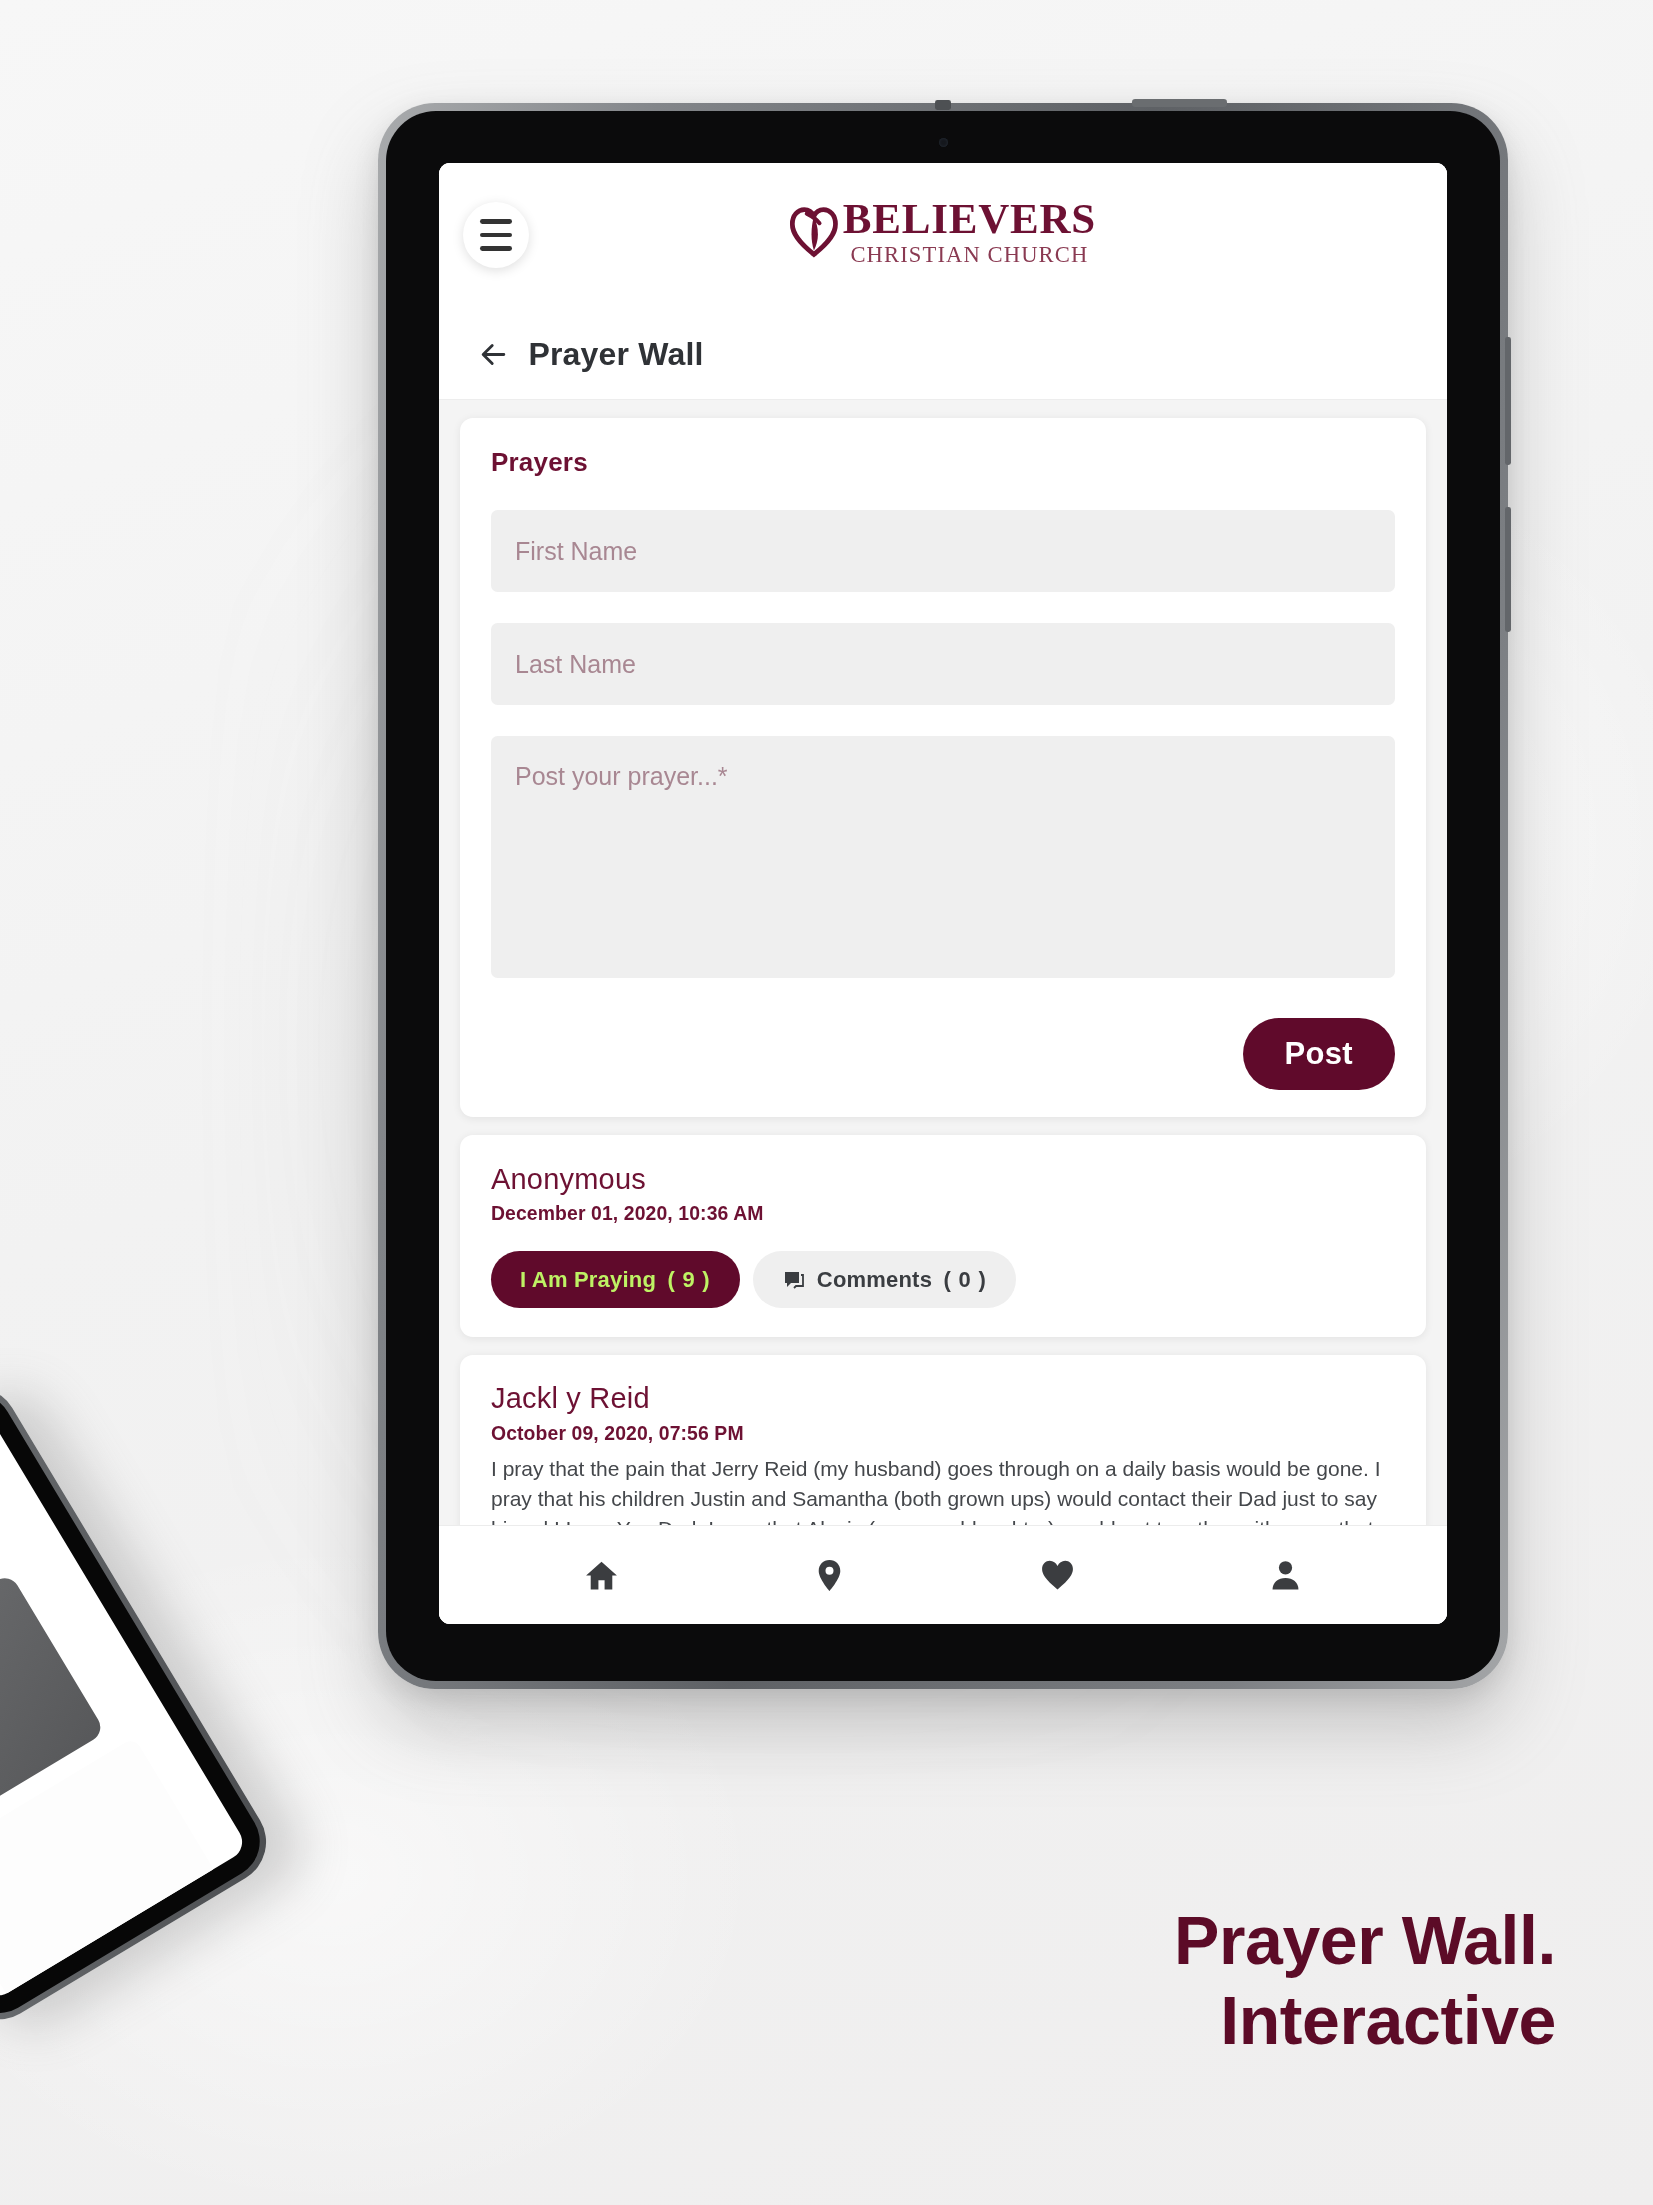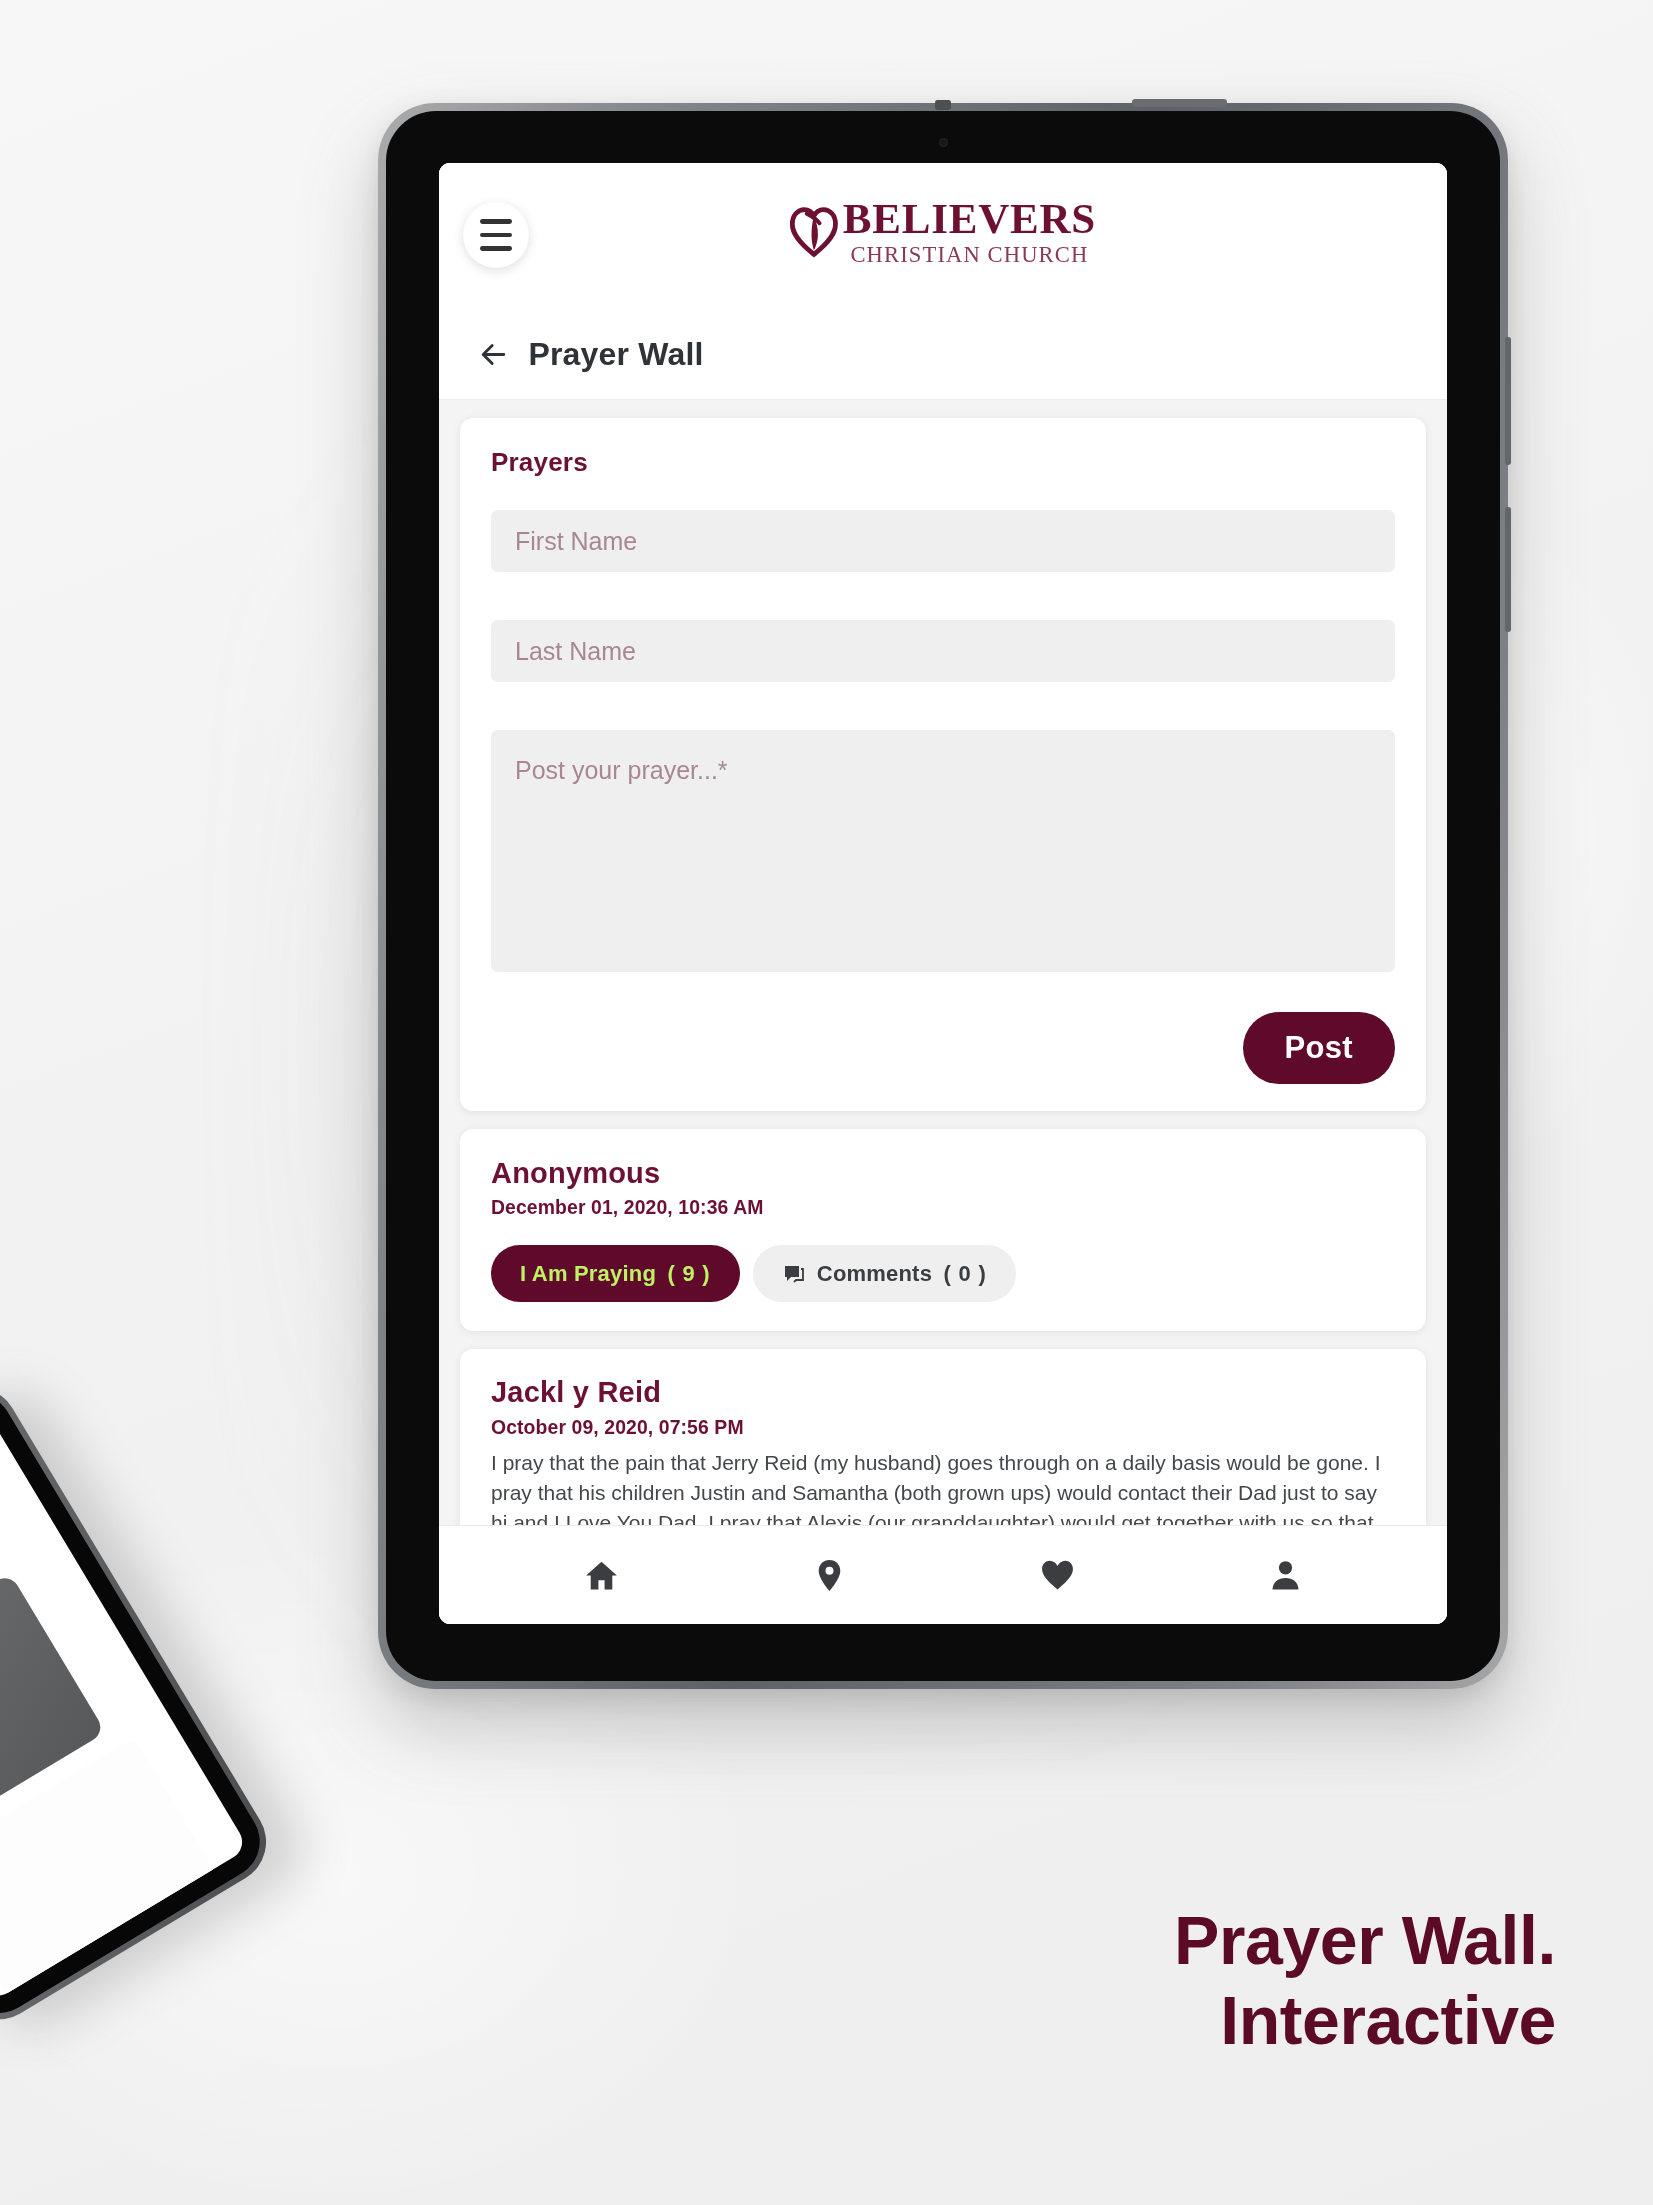--- a/index.html
+++ b/index.html
@@ -281,22 +281,22 @@
   .field {
     width: 100%;
     box-sizing: border-box;
     background: #efefef;
     border: none;
     border-radius: 6.5px;
     font-family: "Liberation Sans", sans-serif;
     font-size: 25px;
     color: #5d4950;
     padding: 0 24px;
-    height: 62px;
-    margin-bottom: 48px;
+    height: 82px;
+    margin-bottom: 31px;
     outline: none;
     display: block;
   }
   .field::placeholder { color: #a88792; opacity: 1; }
   textarea.field {
     height: 242px;
     padding: 22.6px 24px;
     resize: none;
     line-height: 1.4;
     margin-bottom: 16px;
@@ -316,21 +316,21 @@
     font-weight: 700;
     padding: 18px 42px;
     cursor: pointer;
     letter-spacing: 0.3px;
   }
 
   
   .post { padding: 27.4px 31px 29px 31px; }
   .post-author {
     font-size: 29px;
-    font-weight: 700;
+    font-weight: 400;
     color: #6d1133;
     letter-spacing: 0.2px;
   }
   .post-date {
     font-size: 19.4px;
     font-weight: 700;
     color: #6d1133;
     margin-top: 6.5px;
     letter-spacing: 0.1px;
   }

